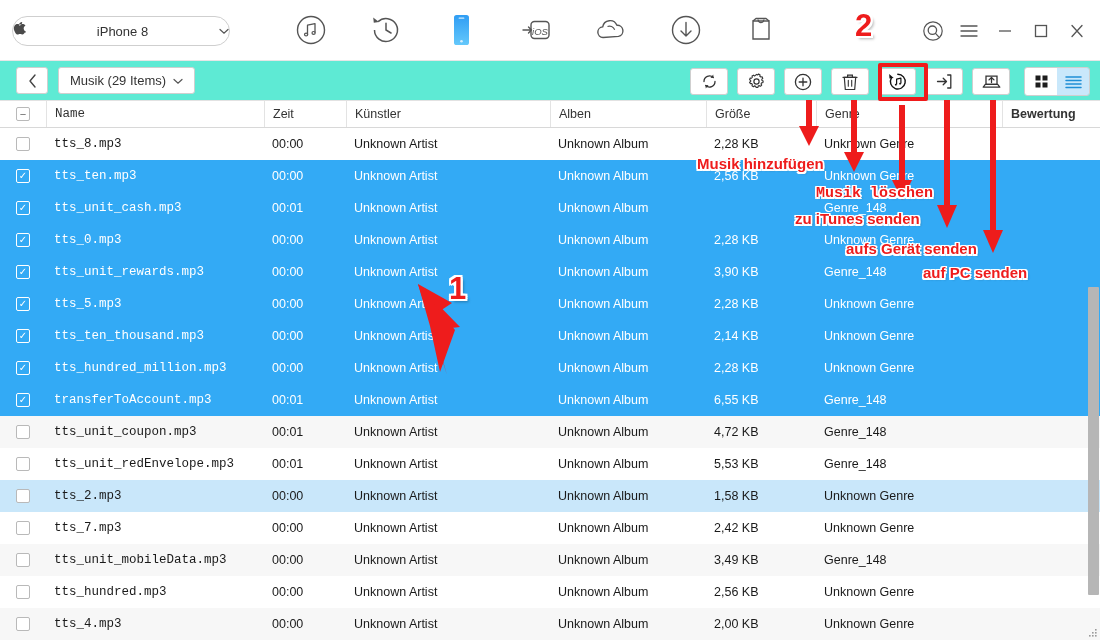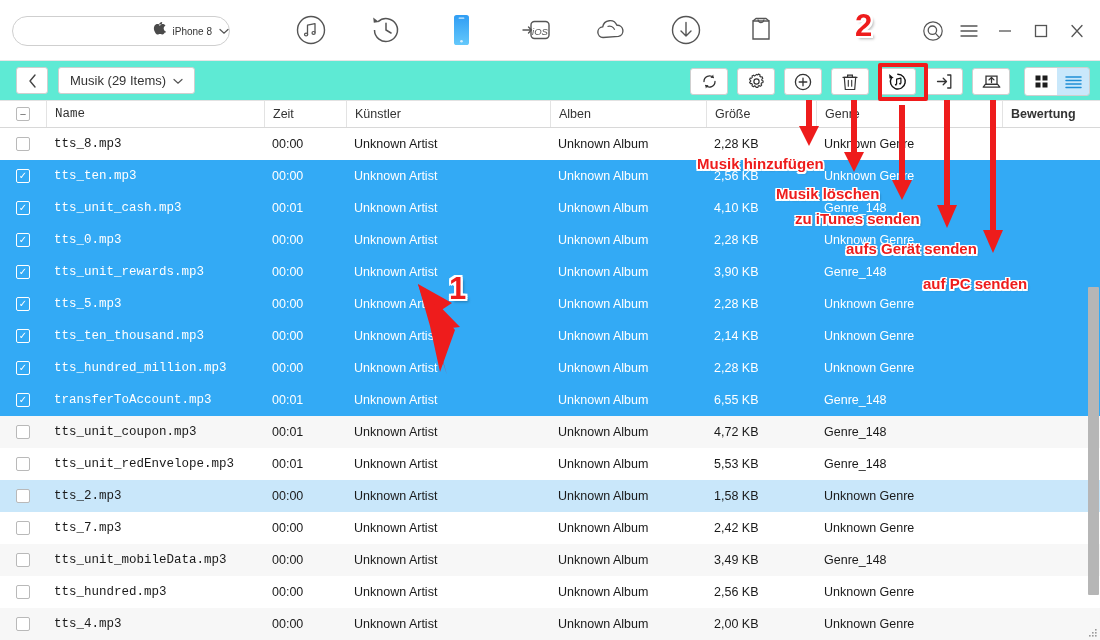--- a/index.html
+++ b/index.html
@@ -24,23 +24,23 @@
   }
   .device-pill {
     position: absolute;
     left: 12px; top: 16px;
     width: 218px; height: 30px;
     border: 1px solid #cfcfcf;
     border-radius: 15px;
     background: #fff;
     display: flex;
     align-items: center;
-    justify-content: flex-end;
+    justify-content: space-between;
     gap: 7px;
-    font-size: 10px;
+    font-size: 13px;
     color: #333;
   }
   .apple-glyph {
     font-size: 14px;
     color: #4a4a4a;
     line-height: 1;
     position: relative;
     top: -1px;
   }
   .pill-caret {
@@ -499,21 +499,20 @@
           <div class="cell c7"></div>
         </div>
         <div class="trow sel">
           <div class="cell c0">
             <span class="chk">✓</span>
           </div>
           <div class="cell c1">tts_unit_cash.mp3</div>
           <div class="cell c2">00:01</div>
           <div class="cell c3">Unknown Artist</div>
           <div class="cell c4">Unknown Album</div>
-          <div class="cell c5">4,10 KB</div>
           <div class="cell c6">Genre_148</div>
           <div class="cell c7"></div>
         </div>
         <div class="trow sel">
           <div class="cell c0">
             <span class="chk">✓</span>
           </div>
           <div class="cell c1">tts_0.mp3</div>
           <div class="cell c2">00:00</div>
           <div class="cell c3">Unknown Artist</div>
@@ -713,20 +712,20 @@
       <rect x="990" y="100" width="6" height="135" fill="#ee1c1c"></rect>
       <path d="M983 230 L1003 230 L993 253 Z" fill="#ee1c1c"></path>
     </g>
   </svg>
 
   <div class="overlay">
     <div class="marker-num" style="left:855px; top:8px;">2</div>
     <div class="marker-num" style="left:449px; top:271px;">1</div>
     <div id="callouts">
         <div class="anno-text" style="left: 697px; top: 155px;">Musik hinzufügen</div>
-        <div class="anno-text" style="left: 776px; top: 185px;">Musik löschen</div>
+        <div class="anno-text" style="left: 816px; top: 185px; font-family: Liberation Mono, monospace;">Musik löschen</div>
         <div class="anno-text" style="left: 795px; top: 210px;">zu iTunes senden</div>
         <div class="anno-text" style="left: 846px; top: 240px;">aufs Gerät senden</div>
-        <div class="anno-text" style="left: 923px; top: 275px;">auf PC senden</div>
+        <div class="anno-text" style="left: 923px; top: 264px;">auf PC senden</div>
       </div>
   </div>
 
 </div>
 
 </body></html>

